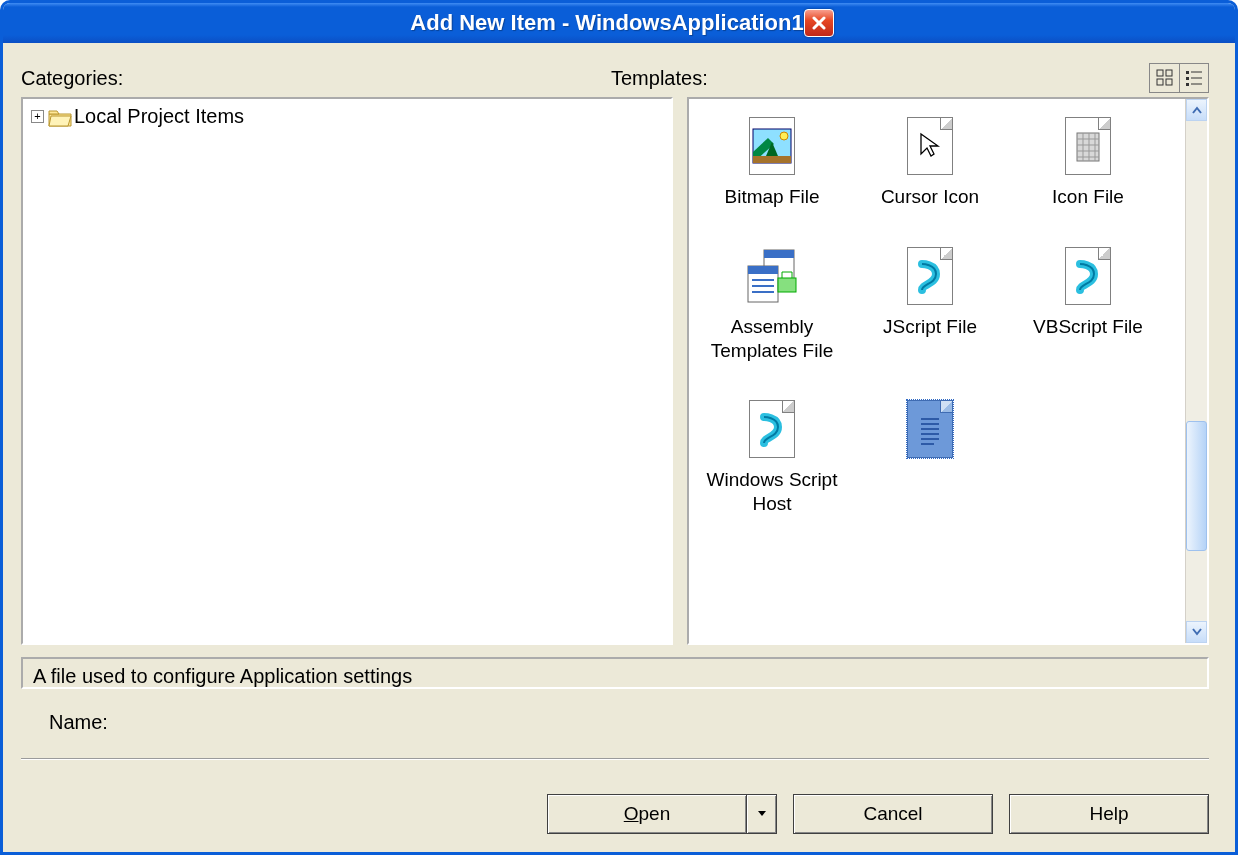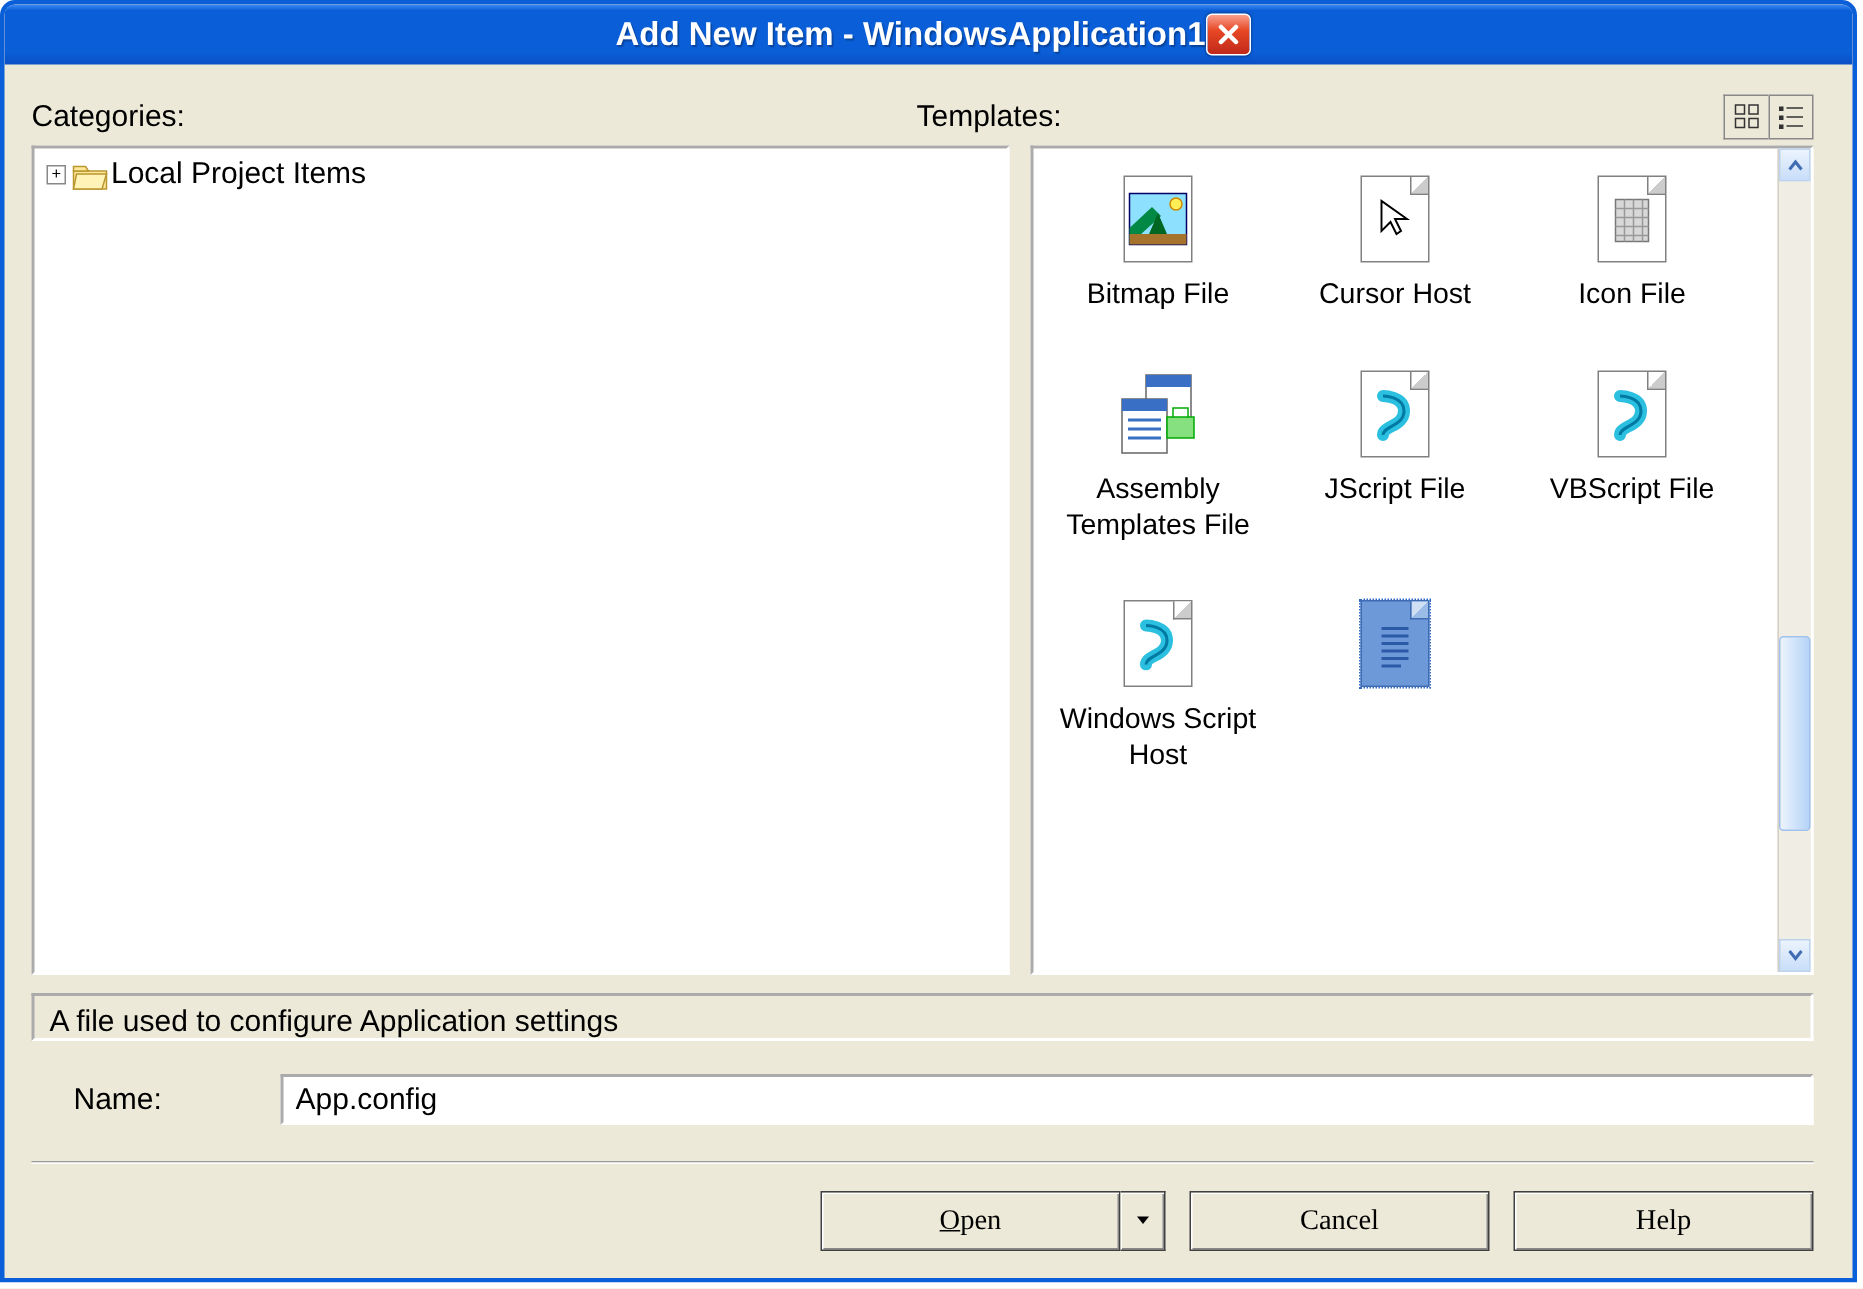--- a/index.html
+++ b/index.html
@@ -257,25 +257,26 @@
   .open-group {
     display: flex;
   }
   .btn {
     height: 40px;
     min-width: 200px;
     background: #ece9d8;
     border: 1px solid #404040;
     box-shadow: inset 1px 1px 0 #fff, inset -1px -1px 0 #888;
     font-size: 19px;
-    font-family: Liberation Serif, serif;
+    font-family: Liberation Sans, sans-serif;
     cursor: pointer;
     display: flex;
     align-items: center;
     justify-content: center;
+    margin-top: 16px;
   }
   .btn .u { text-decoration: underline; }
   .btn-dropdown {
     min-width: 30px;
     width: 30px;
     border-left: none;
     font-size: 14px;
   }
   .icon-doc-corner {
     position: absolute;
@@ -359,21 +360,21 @@
             <div class="template-label">Bitmap File</div>
           </div>
 
           <div class="template-item">
             <div class="template-icon">
               <div class="icon-doc-corner"></div>
               <svg width="24" height="28" viewBox="0 0 24 28">
                 <path d="M3,2 L3,22 L9,16 L13,24 L16,22 L12,14 L20,14 Z" fill="#fff" stroke="#000" stroke-width="1.3"></path>
               </svg>
             </div>
-            <div class="template-label">Cursor Host</div>
+            <div class="template-label">Cursor Icon</div>
           </div>
 
           <div class="template-item">
             <div class="template-icon">
               <div class="icon-doc-corner"></div>
               <svg width="30" height="38" viewBox="0 0 30 38">
                 <rect x="4" y="6" width="22" height="28" fill="#d8d8d8" stroke="#777"></rect>
                 <g stroke="#999">
                   <line x1="4" y1="12" x2="26" y2="12"></line>
                     <line x1="4" y1="18" x2="26" y2="18"></line>
@@ -470,21 +471,20 @@
               </svg>
           </div>
         </div>
       </div>
     </div>
 
     <div class="description-panel">A file used to configure Application settings</div>
 
     <div class="name-row">
       <div class="name-label">Name:</div>
-      <input class="name-input" type="text" value="App.config" style="">
     </div>
 
     <div class="separator"></div>
 
     <div class="button-row">
       <div class="open-group">
         <button class="btn">
             <span><span class="u">O</span><span>pen</span></span>
           </button>
         <button class="btn btn-dropdown">

